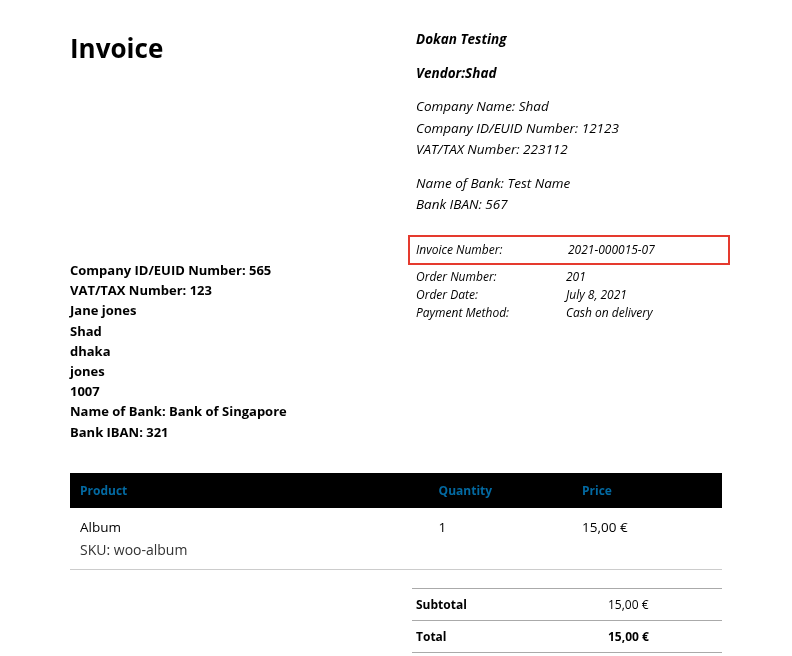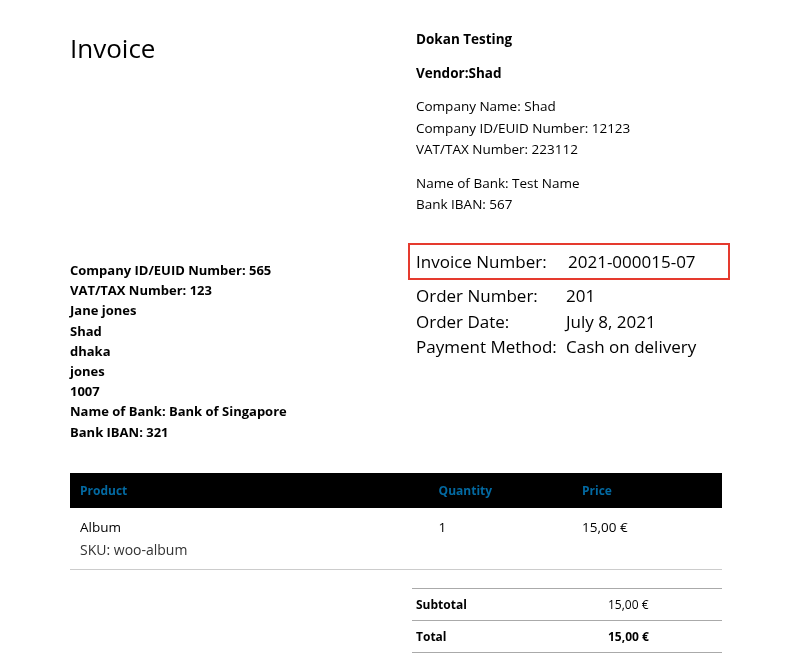--- a/index.html
+++ b/index.html
@@ -21,40 +21,41 @@
     align-items: flex-start;
     gap: 40px;
   }
   .left-col {
     flex: 1;
   }
   .right-col {
     flex: 1;
     font-size: 13.5px;
     line-height: 1.45;
+    font-style: italic;
   }
   h1.title {
     font-size: 26px;
-    font-weight: 400;
+    font-weight: 700;
     margin: 0 0 16px 0;
   }
   .plain p { margin: 0 0 2px 0; }
   .bold { font-weight: 700; }
   .block { margin-bottom: 14px; }
   .left-block {
     margin-top: 195px;
     font-size: 13px;
     line-height: 1.4;
     font-weight: bold;
   }
   .left-block p { margin: 0 0 2px 0; }
 
   .invoice-meta {
-    margin-top: 28px;
-    font-size: 17px;
+    margin-top: 20px;
+    font-size: 12px;
     line-height: 1.5;
   }
   .invoice-meta .row {
     display: flex;
   }
   .invoice-meta .lab { width: 150px; }
   .invoice-meta .val { flex: 1; }
   .highlight-row {
     border: 2px solid #e53a2e;
     padding: 4px 6px 4px 6px;

